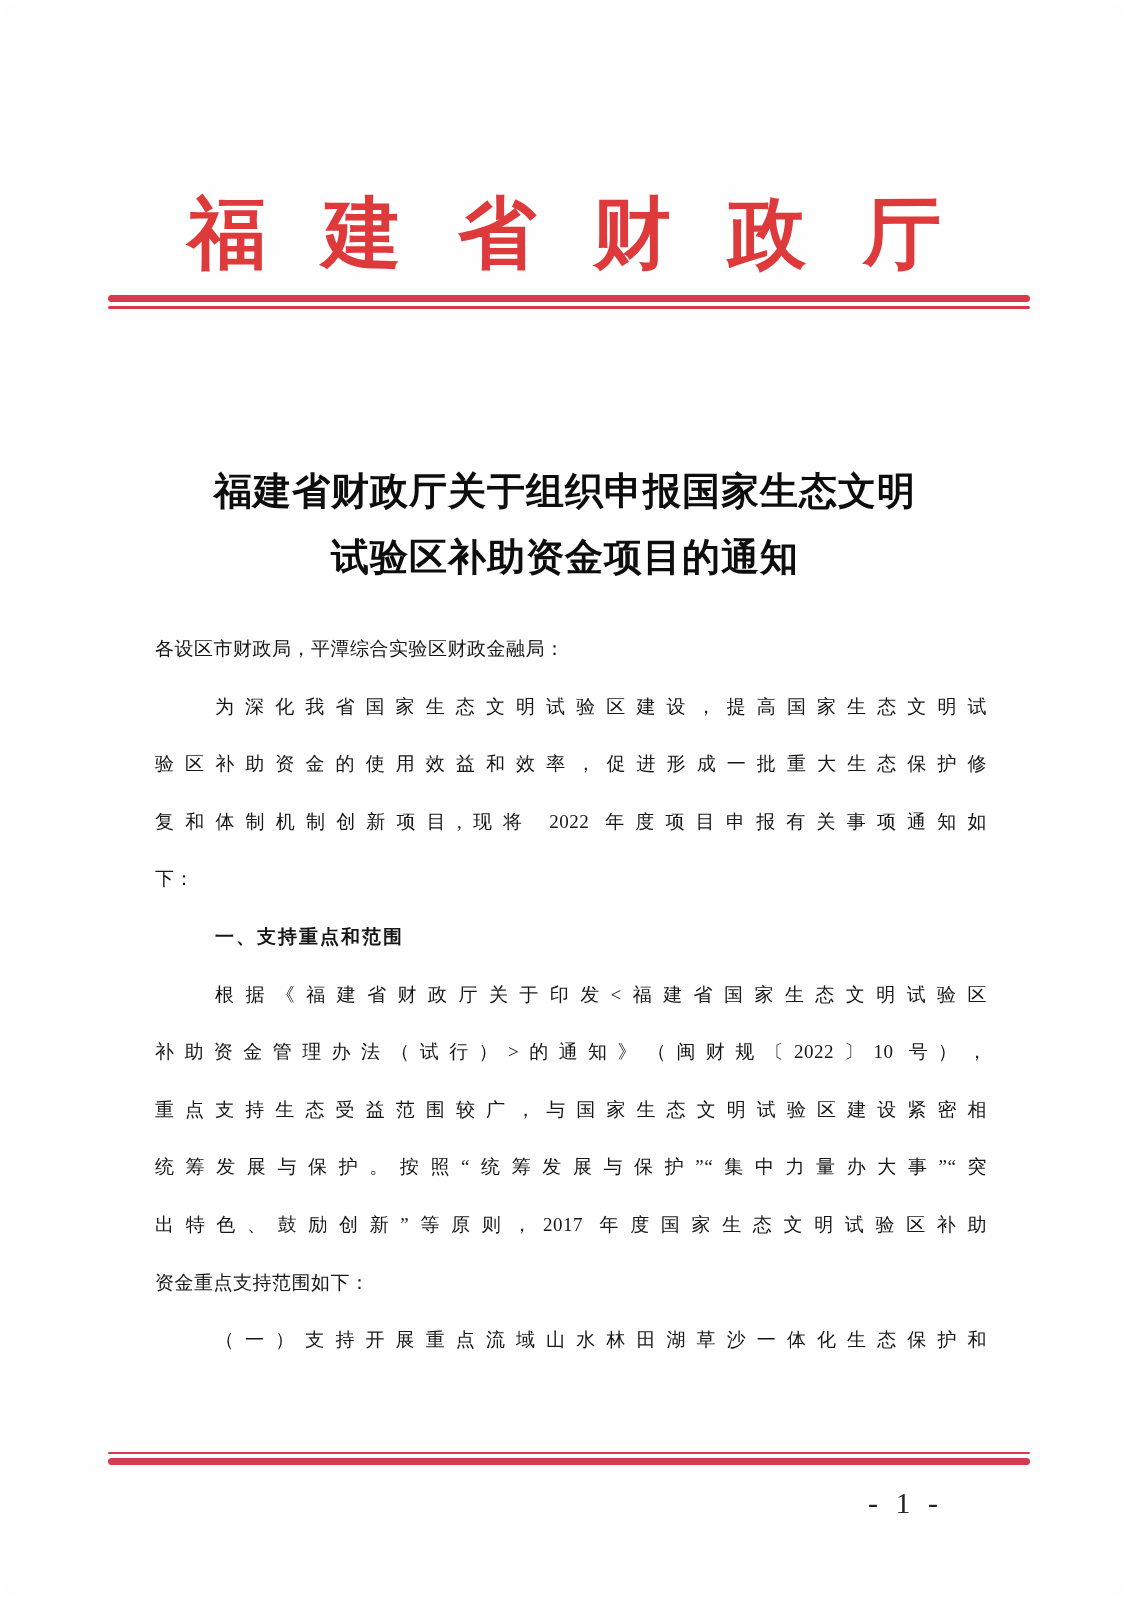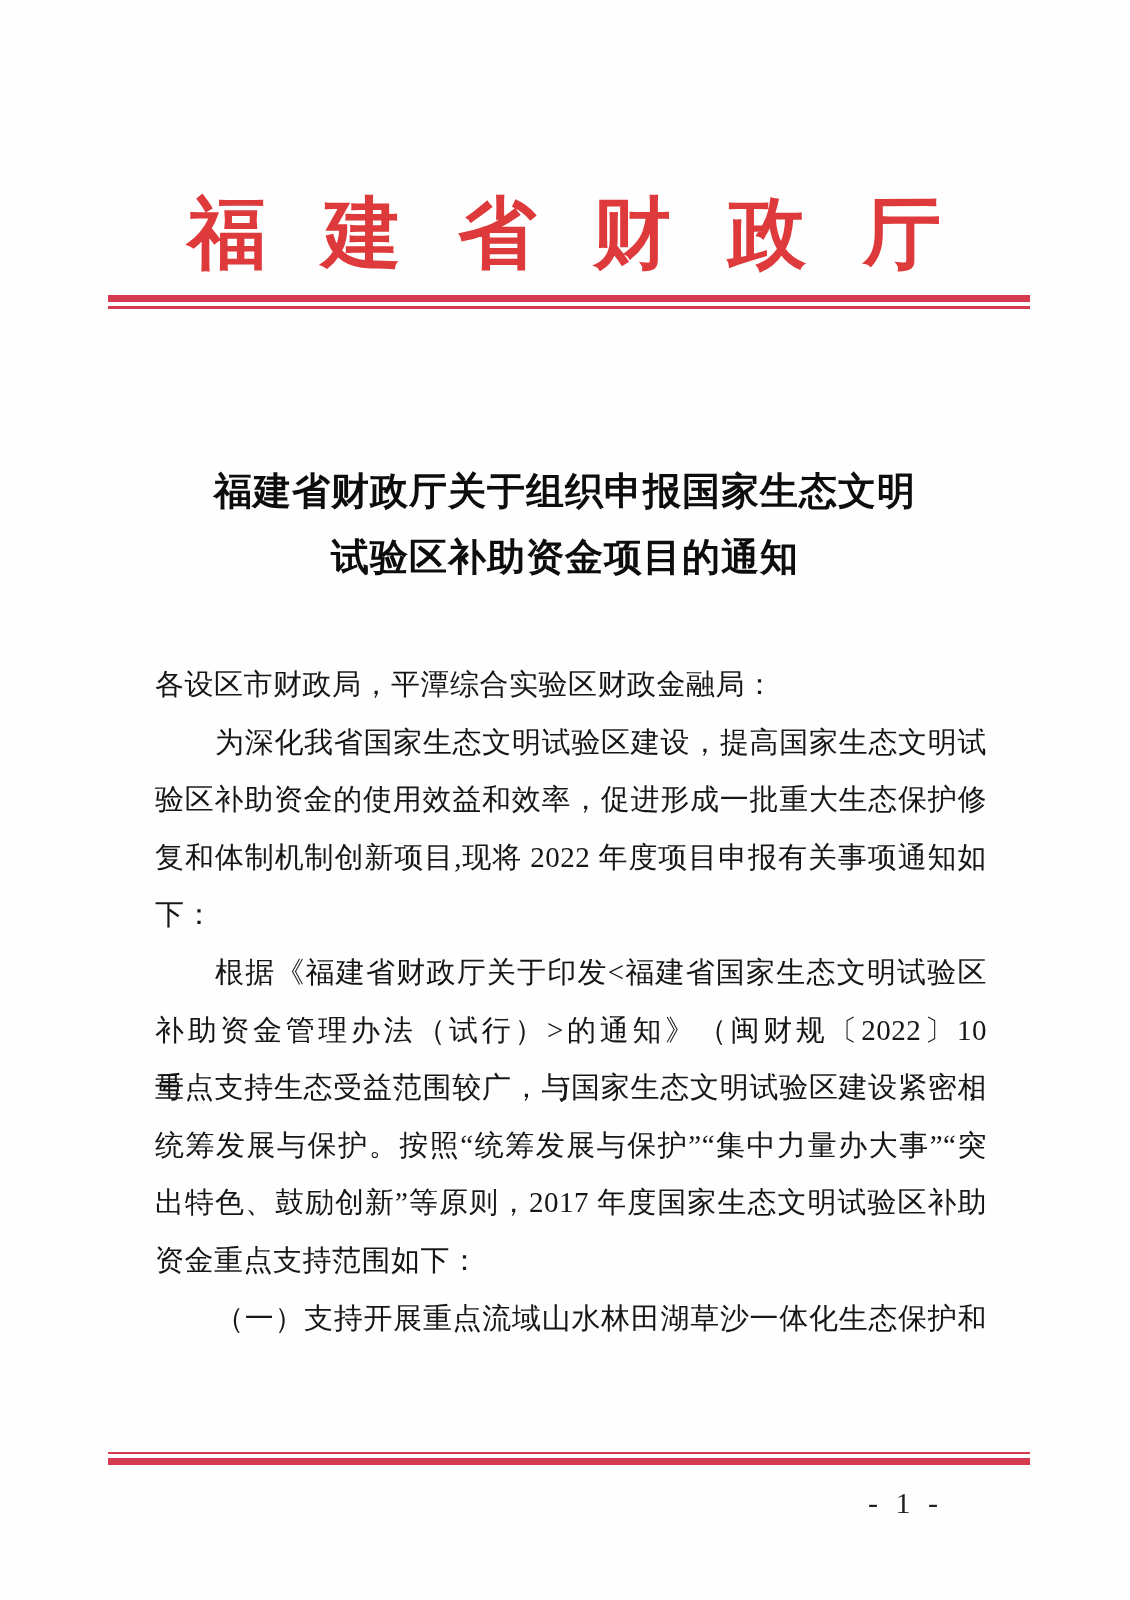--- a/index.html
+++ b/index.html
@@ -1,20 +1,20 @@
 <!DOCTYPE html>
 <html style="--red-text: #de3a3c; --rule-red: #d63a4f; --ink: #141414;"><head>
 <meta charset="utf-8">
 <style>
   :root {
     --red-text: #de3a3c;
     --rule-red: #d63a4f;
     --ink: #141414;
   }
-  * { margin: 0; padding: 0; box-sizing: border-box; }
+  * { margin: 0; padding: 0; box-sizing: border-box; border-radius: 25px; }
   html, body { background: #ffffff; }
   body {
     width: 1130px; height: 1600px;
     font-family: "Liberation Serif", "DejaVu Serif", serif;
     color: var(--ink);
   }
   .page {
     position: relative;
     width: 1130px; height: 1600px;
     background: #fefefe;
@@ -58,22 +58,22 @@
     text-align: center;
     font-size: 38px;
     font-weight: 700;
     line-height: 66px;
     letter-spacing: 1px;
     color: #0d0d0d;
   }
   
   .body-text {
     position: absolute;
-    top: 656px; left: 155px; width: 832px;
-    font-size: 29px;
+    top: 620px; left: 155px; width: 832px;
+    font-size: 19px;
     color: #161616;
   }
   .bline {
     line-height: 57.6px;
     height: 57.6px;
     letter-spacing: 0.5px;
   }
   .bline.full {
     text-align: justify;
     text-align-last: justify;
@@ -114,20 +114,21 @@
     <div>福建省财政厅关于组织申报国家生态文明</div>
     <div>试验区补助资金项目的通知</div>
   </div>
 
   <div class="body-text">
     <div class="bline">各设区市财政局，平潭综合实验区财政金融局：</div>
     <div class="bline indent full">为深化我省国家生态文明试验区建设，提高国家生态文明试</div>
     <div class="bline full">验区补助资金的使用效益和效率，促进形成一批重大生态保护修</div>
     <div class="bline full">复和体制机制创新项目,现将 2022 年度项目申报有关事项通知如</div>
     <div class="bline">下：</div>
+    <div class="bline indent heading">一、支持重点和范围</div>
     <div class="bline indent full">根据《福建省财政厅关于印发&lt;福建省国家生态文明试验区</div>
     <div class="bline full">补助资金管理办法（试行）&gt;的通知》（闽财规〔2022〕10 号），</div>
     <div class="bline full">重点支持生态受益范围较广，与国家生态文明试验区建设紧密相</div>
     <div class="bline full">统筹发展与保护。按照“统筹发展与保护”“集中力量办大事”“突</div>
     <div class="bline full">出特色、鼓励创新”等原则，2017 年度国家生态文明试验区补助</div>
     <div class="bline">资金重点支持范围如下：</div>
     <div class="bline indent full">（一）支持开展重点流域山水林田湖草沙一体化生态保护和</div>
   </div>
 
   <div class="rule-bottom">

